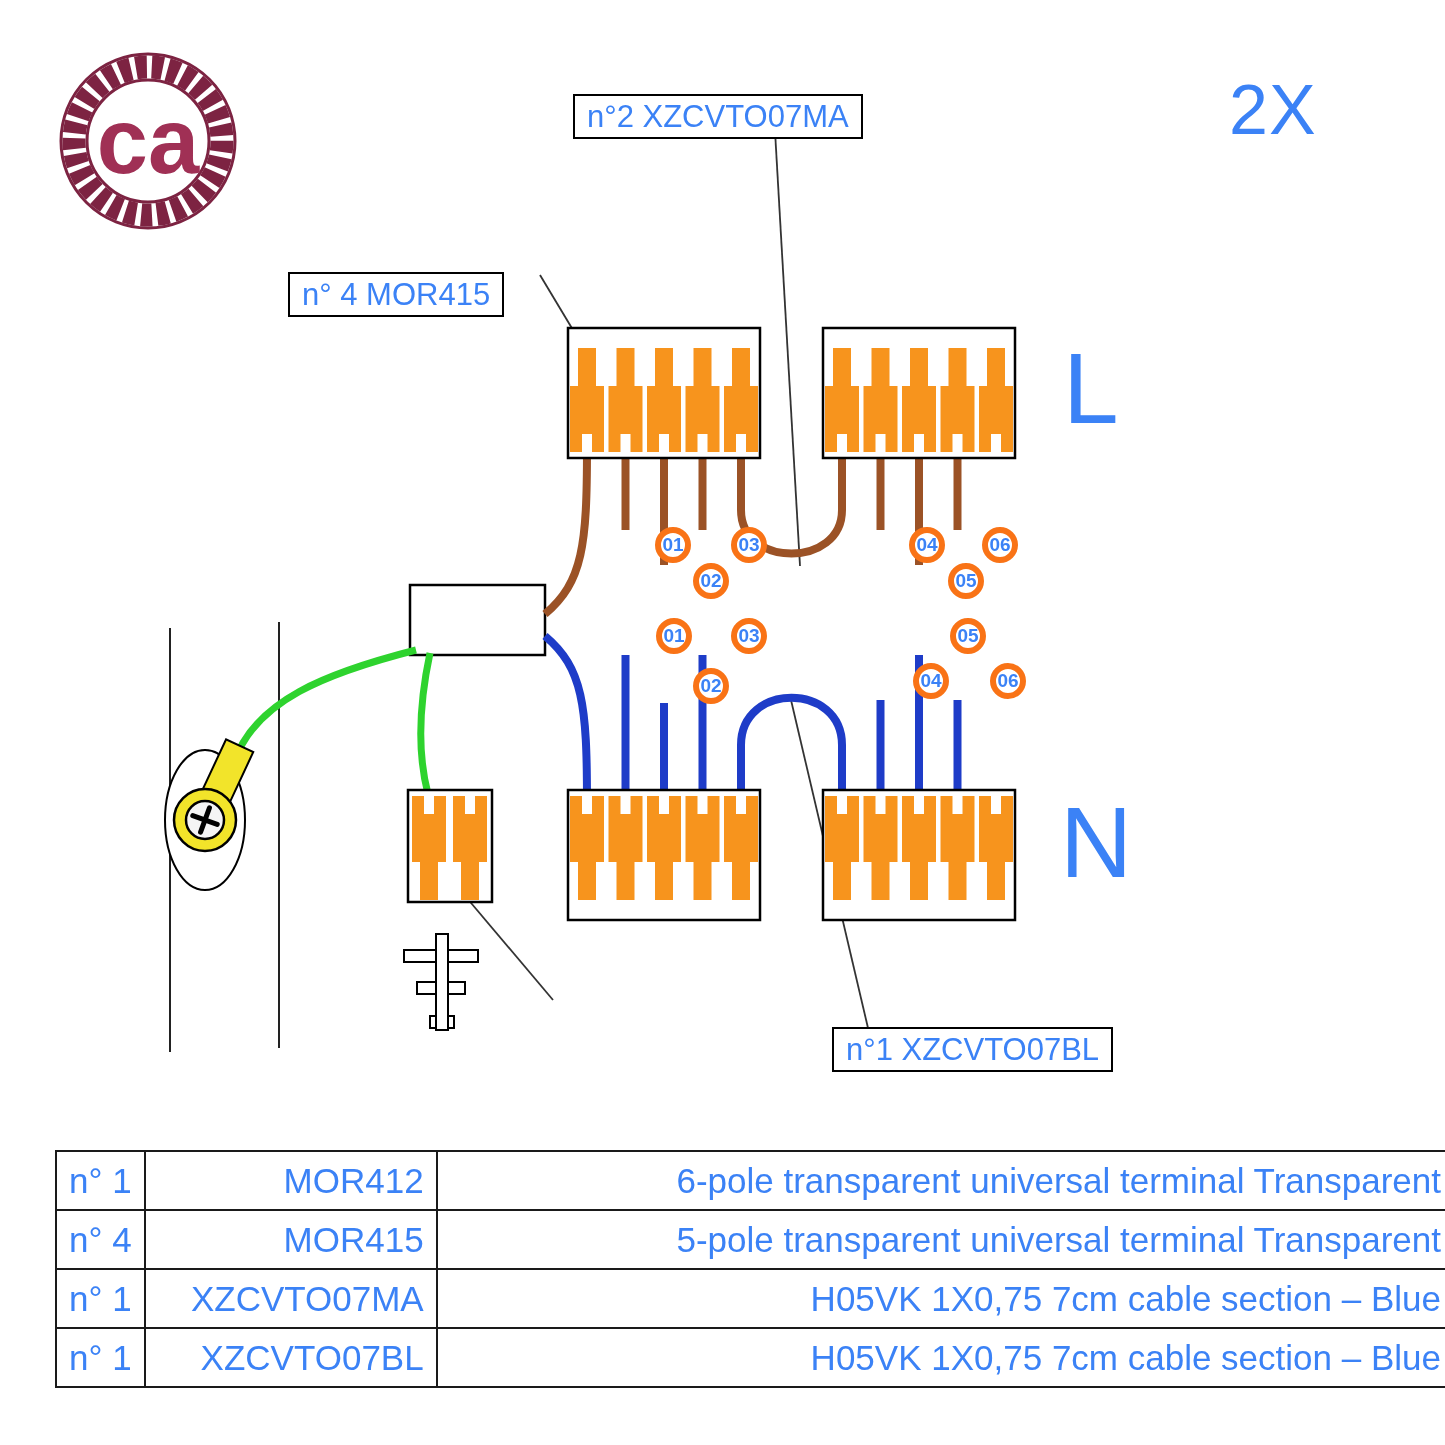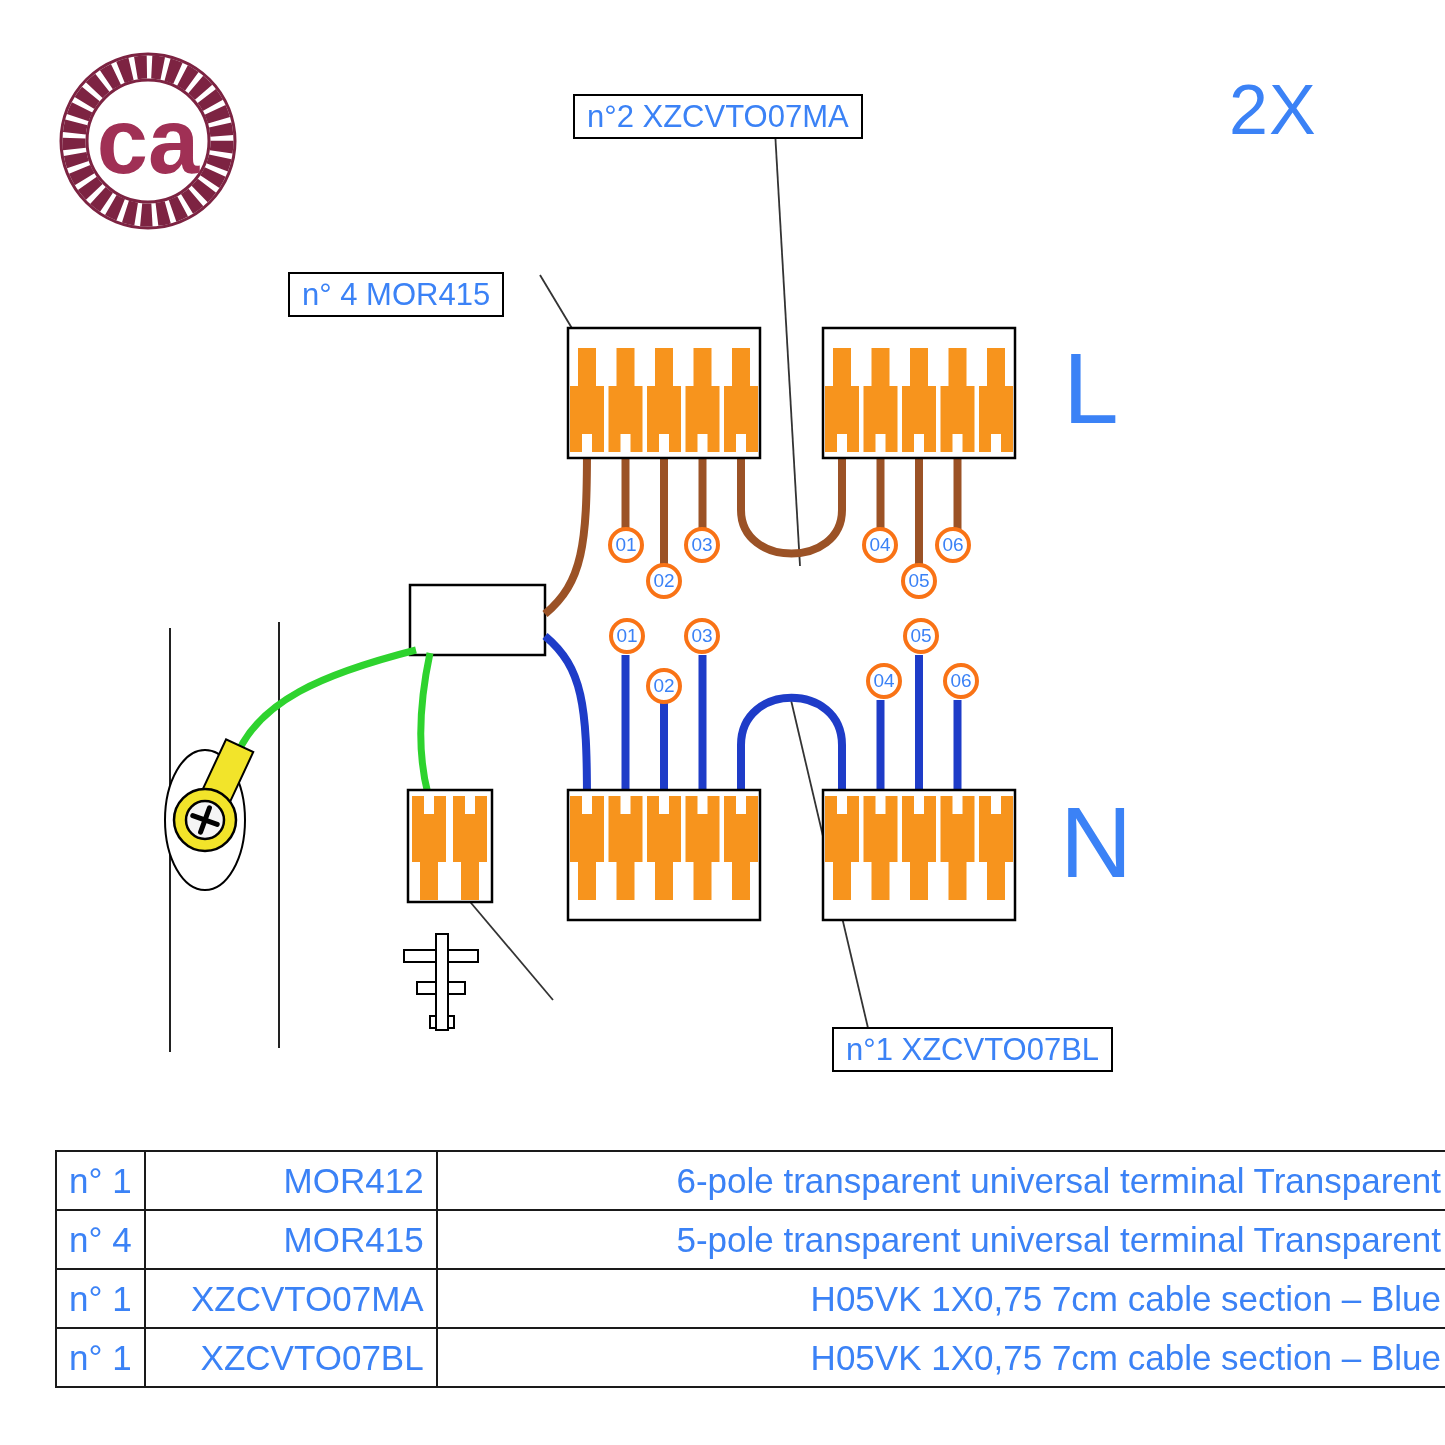--- a/index.html
+++ b/index.html
@@ -12,23 +12,23 @@
     position:absolute;left:1229px;top:70px;font-size:70px;font-weight:400;letter-spacing:1px;
   }
   .callout-label{
     position:absolute;background:#fff;border:2px solid #000;font-size:31px;
     padding:2px 12px;white-space:nowrap;line-height:1.2;
   }
   .line-letter{
     position:absolute;font-size:100px;font-weight:400;line-height:1;
   }
   .marker{
-    position:absolute;width:36px;height:36px;border:4px solid #f97316;border-radius:50%;
+    position:absolute;width:36px;height:36px;border:6px solid #f97316;border-radius:50%;
     background:#fff;display:flex;align-items:center;justify-content:center;
-    font-size:19px;font-weight:400;box-sizing:border-box;
+    font-size:19px;font-weight:700;box-sizing:border-box;margin-left:47px;
   }
   table.bom{
     position:absolute;left:55px;top:1150px;width:1400px;border-collapse:collapse;
     font-size:35px;background:#fff;text-align:right;
   }
   table.bom td{
     border:2px solid #1a1a1a;height:57px;padding:0 12px;white-space:nowrap;
   }
 </style>
 </head>

